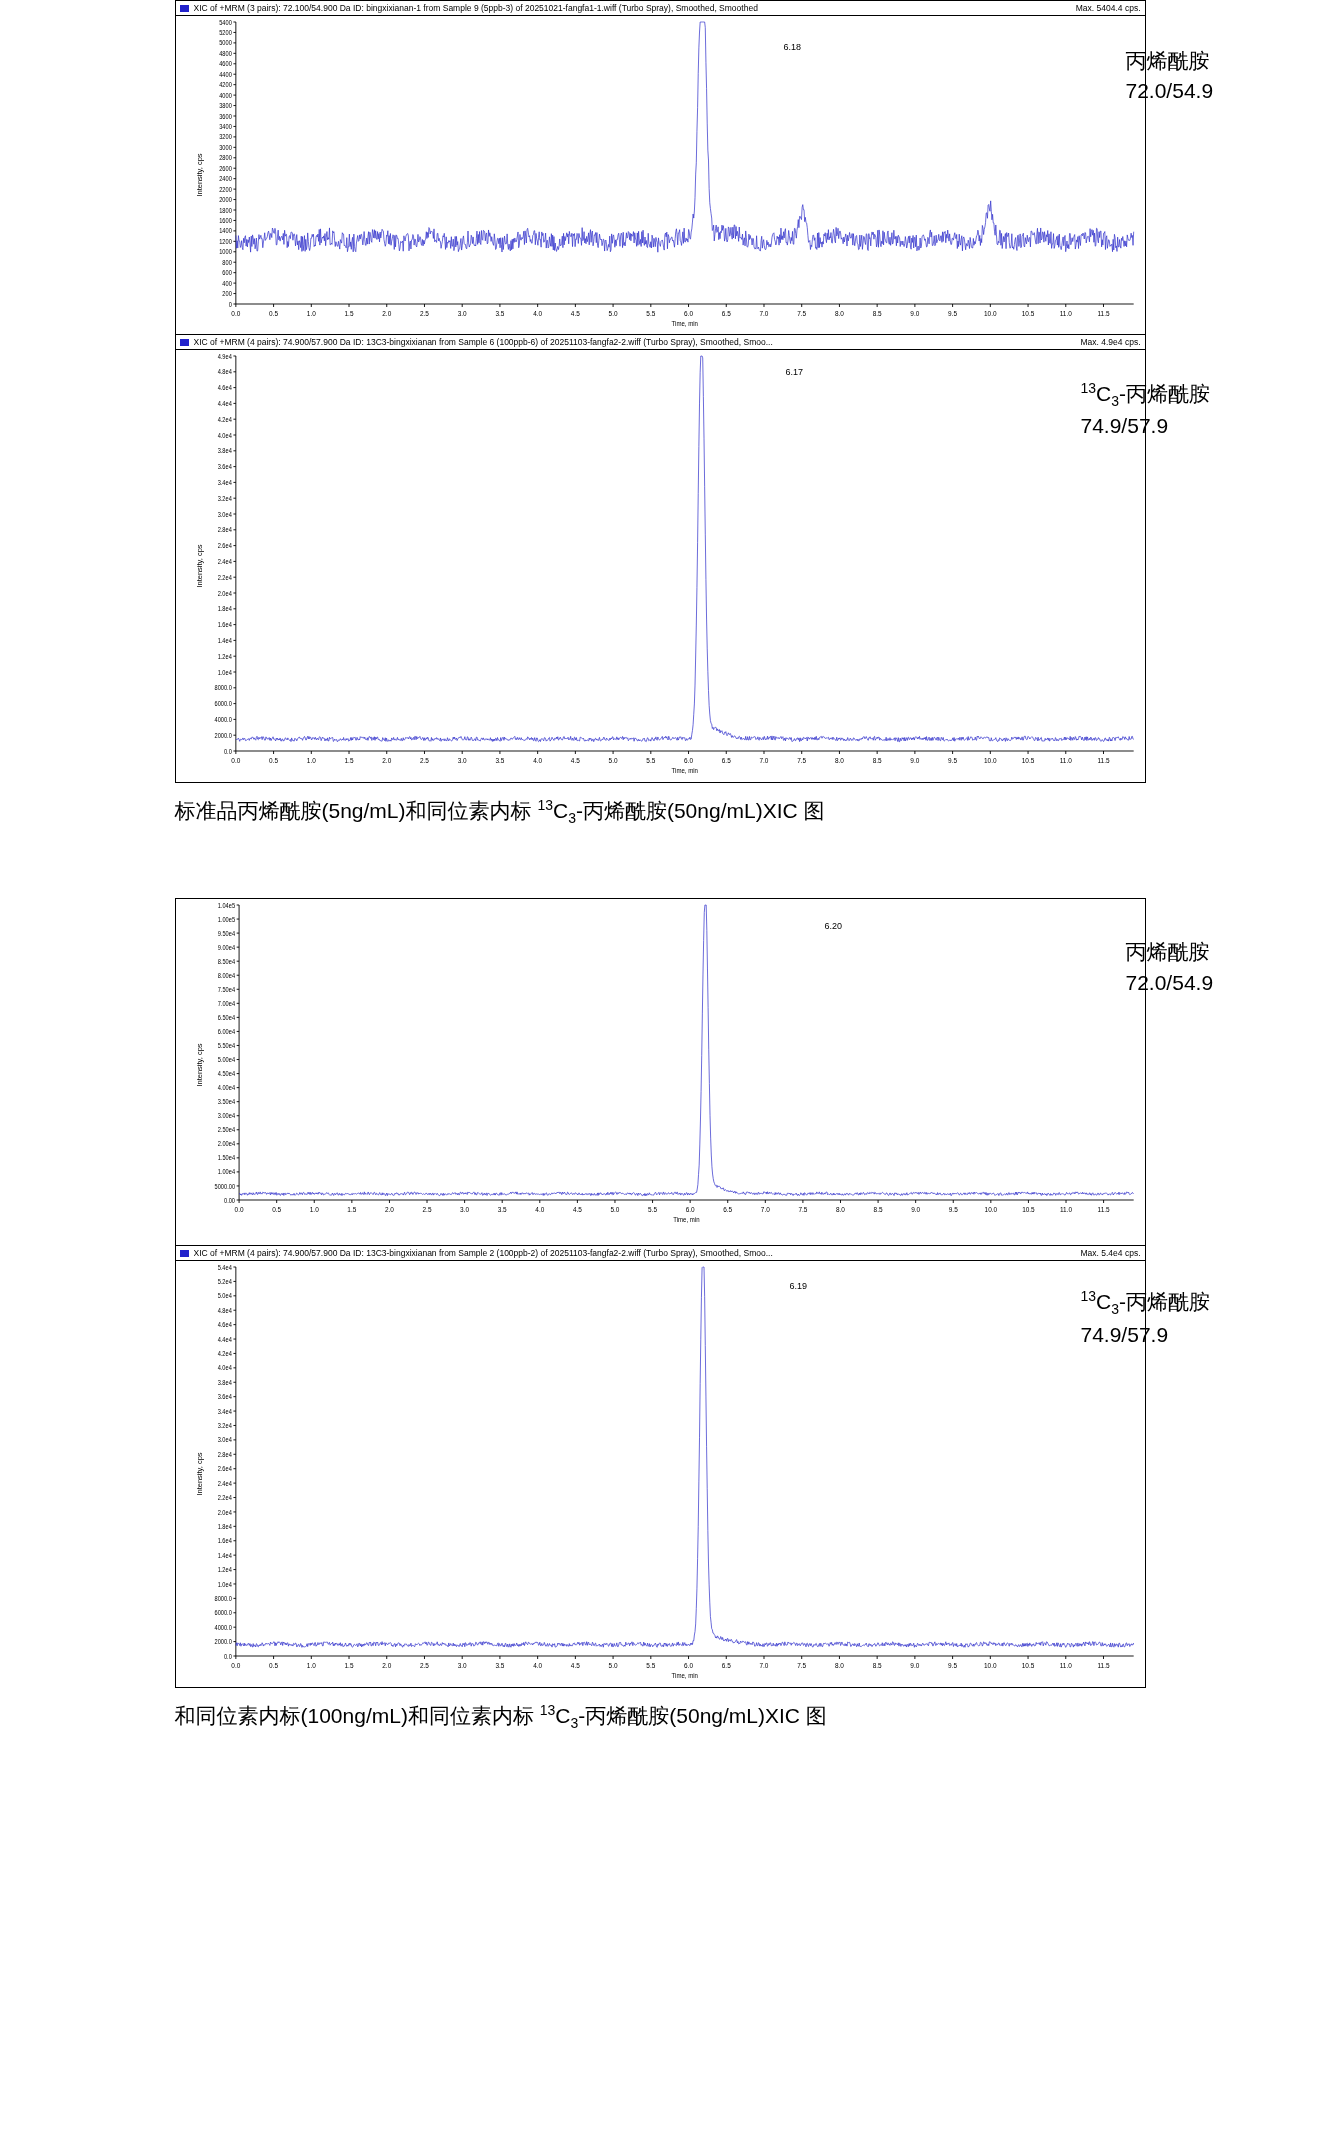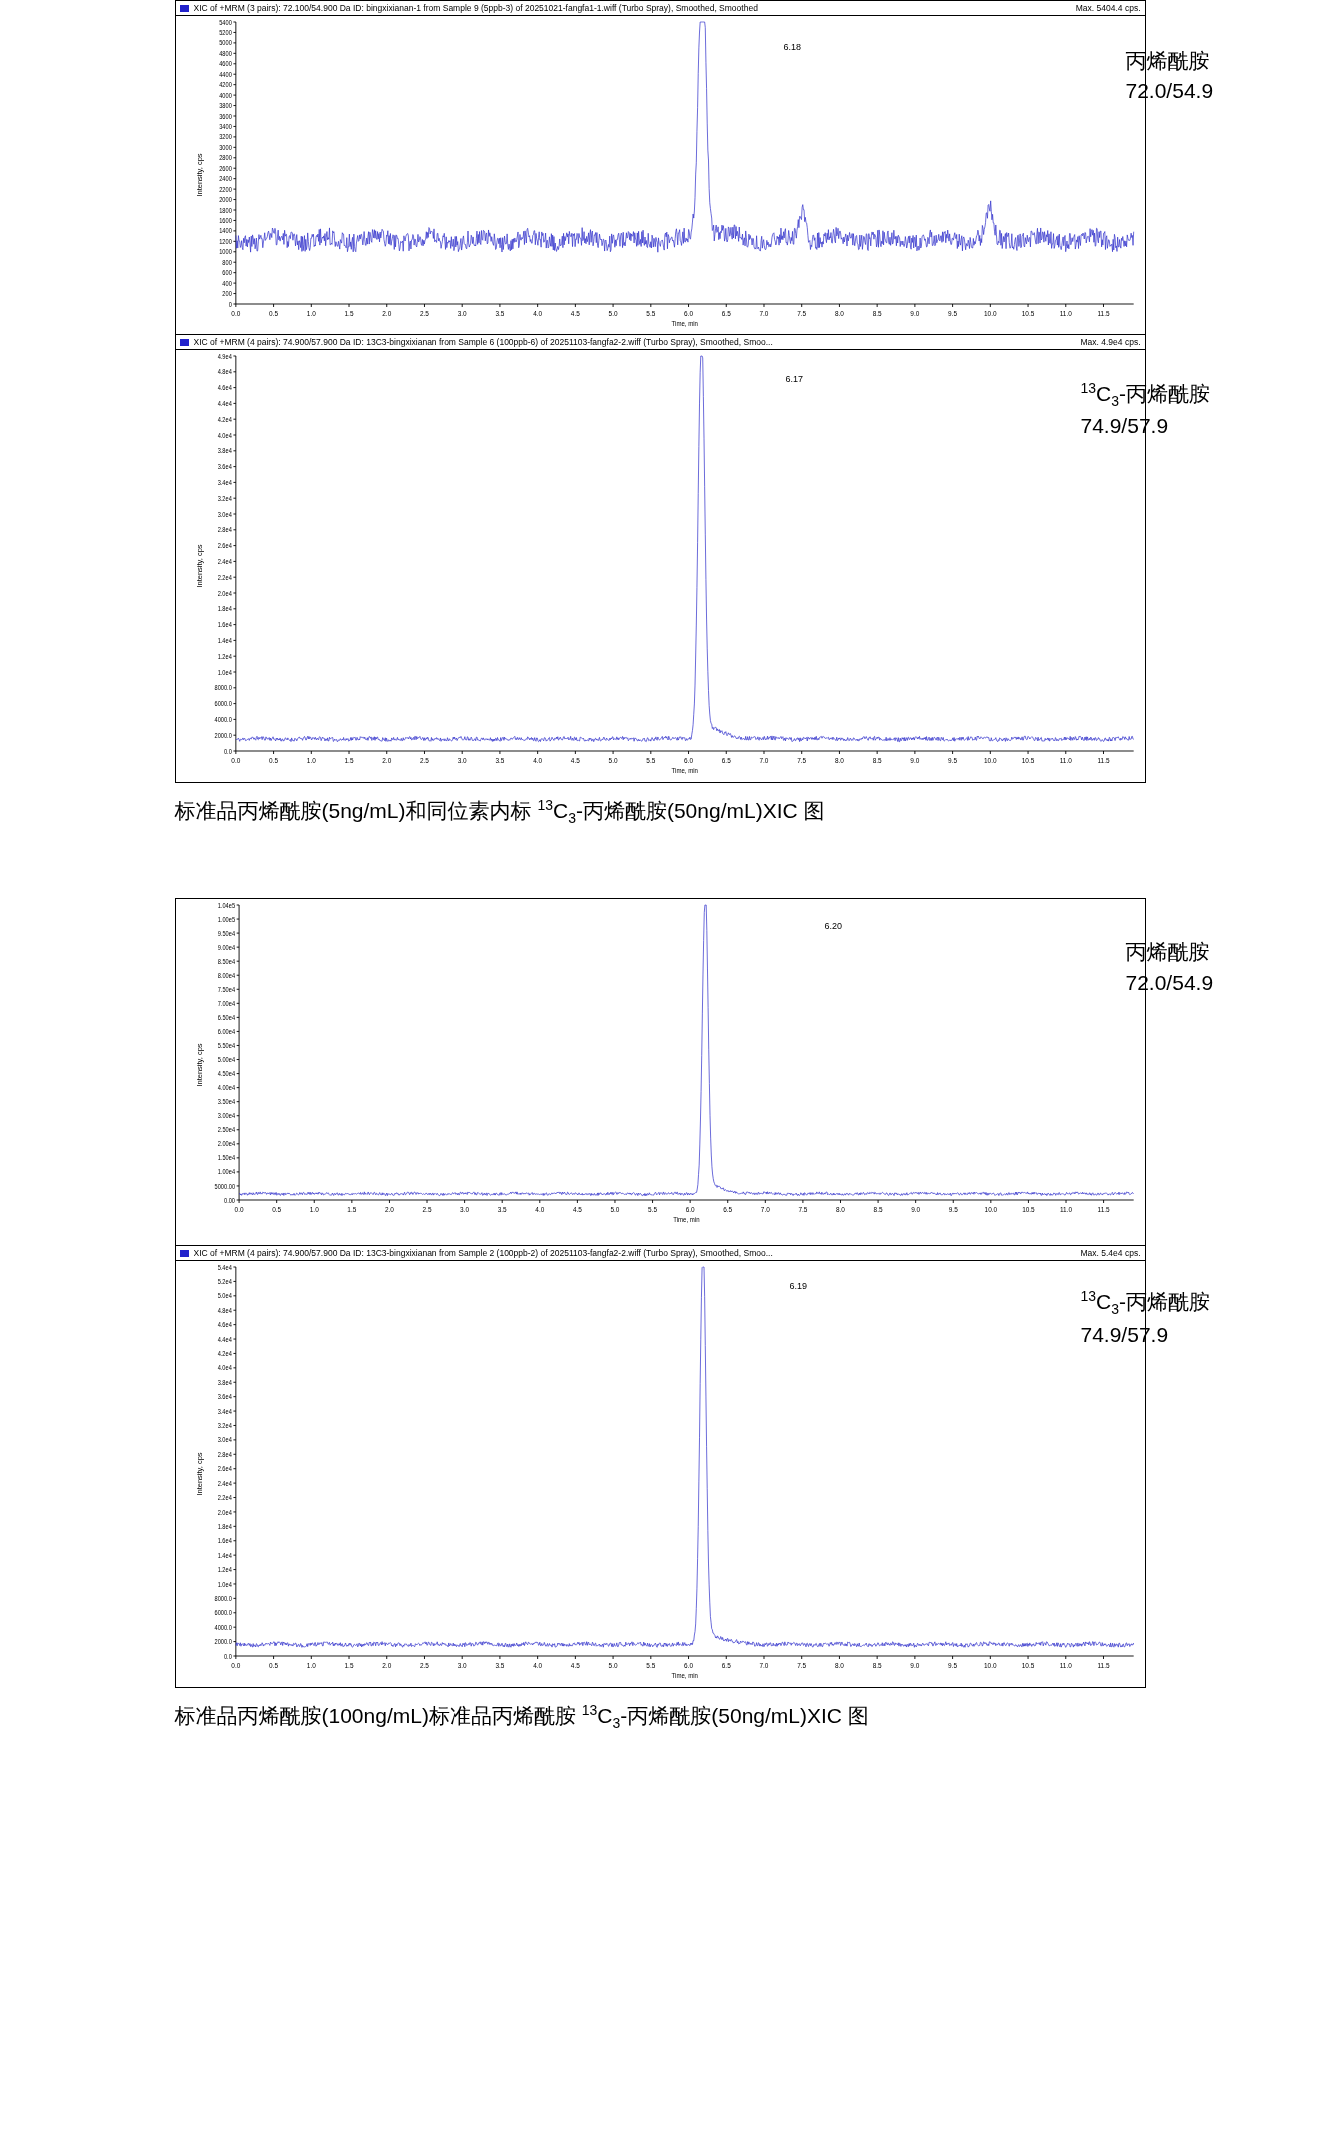--- a/index.html
+++ b/index.html
@@ -310,21 +310,21 @@
             <text x="69" y="55.99999999999998" font-size="7" text-anchor="end" font-family="&quot;Liberation Sans&quot;,sans-serif">4.4e4</text>
             <line x1="71" y1="37.599999999999966" x2="74" y2="37.599999999999966" stroke="#000" stroke-width="1"></line>
             <text x="69" y="40.19999999999997" font-size="7" text-anchor="end" font-family="&quot;Liberation Sans&quot;,sans-serif">4.6e4</text>
             <line x1="71" y1="21.80000000000001" x2="74" y2="21.80000000000001" stroke="#000" stroke-width="1"></line>
             <text x="69" y="24.400000000000013" font-size="7" text-anchor="end" font-family="&quot;Liberation Sans&quot;,sans-serif">4.8e4</text>
             <line x1="71" y1="6" x2="74" y2="6" stroke="#000" stroke-width="1"></line>
             <text x="69" y="8.6" font-size="7" text-anchor="end" font-family="&quot;Liberation Sans&quot;,sans-serif">4.9e4</text>
             <text x="629" y="423" font-size="7.5" text-anchor="middle" font-family="&quot;Liberation Sans&quot;,sans-serif">Time, min</text>
             <path d="M74.00 389.59 L74.79 389.51 L75.59 389.18 L76.38 389.24 L77.17 388.13 L77.96 389.42 L78.76 391.32 L79.55 389.40 L80.34 389.05 L81.14 389.67 L81.93 389.51 L82.72 387.94 L83.51 389.67 L84.31 388.57 L85.10 388.47 L85.89 390.60 L86.69 390.47 L87.48 390.01 L88.27 389.45 L89.06 389.47 L89.86 388.55 L90.65 390.40 L91.44 388.38 L92.24 388.40 L93.03 389.01 L93.82 387.17 L94.61 387.28 L95.41 387.39 L96.20 389.23 L96.99 387.91 L97.79 389.42 L98.58 390.20 L99.37 387.30 L100.16 386.27 L100.96 389.10 L101.75 389.71 L102.54 387.18 L103.34 388.83 L104.13 387.96 L104.92 387.85 L105.71 386.73 L106.51 389.67 L107.30 386.72 L108.09 386.86 L108.89 388.70 L109.68 390.23 L110.47 390.04 L111.26 386.86 L112.06 388.34 L112.85 388.26 L113.64 389.37 L114.44 388.44 L115.23 387.51 L116.02 390.27 L116.81 387.99 L117.61 390.56 L118.40 388.94 L119.19 388.20 L119.99 386.79 L120.78 389.18 L121.57 389.08 L122.36 389.61 L123.16 390.94 L123.95 388.13 L124.74 389.50 L125.54 388.13 L126.33 390.10 L127.12 389.09 L127.91 390.00 L128.71 387.97 L129.50 390.87 L130.29 391.08 L131.09 388.97 L131.88 389.03 L132.67 391.15 L133.46 390.15 L134.26 390.13 L135.05 387.80 L135.84 388.16 L136.64 389.10 L137.43 390.01 L138.22 387.88 L139.01 389.26 L139.81 389.89 L140.60 390.40 L141.39 389.51 L142.19 391.60 L142.98 387.92 L143.77 390.31 L144.56 389.83 L145.36 390.98 L146.15 391.12 L146.94 388.28 L147.74 389.07 L148.53 389.15 L149.32 390.82 L150.11 388.85 L150.91 388.53 L151.70 387.37 L152.49 386.99 L153.29 388.46 L154.08 388.37 L154.87 388.45 L155.66 388.75 L156.46 390.34 L157.25 387.95 L158.04 387.91 L158.84 386.41 L159.63 387.56 L160.42 389.93 L161.21 389.88 L162.01 387.71 L162.80 386.31 L163.59 388.92 L164.39 386.45 L165.18 388.73 L165.97 387.10 L166.76 387.54 L167.56 389.97 L168.35 389.07 L169.14 387.49 L169.94 388.21 L170.73 387.66 L171.52 389.36 L172.31 387.31 L173.11 389.03 L173.90 389.99 L174.69 388.08 L175.49 388.85 L176.28 389.72 L177.07 387.10 L177.86 386.65 L178.66 387.47 L179.45 390.65 L180.24 388.90 L181.04 387.21 L181.83 388.44 L182.62 387.95 L183.41 388.31 L184.21 391.00 L185.00 388.98 L185.79 389.06 L186.59 390.49 L187.38 387.85 L188.17 391.02 L188.96 390.98 L189.76 387.21 L190.55 388.87 L191.34 388.53 L192.14 388.02 L192.93 387.71 L193.72 387.48 L194.51 391.42 L195.31 390.95 L196.10 389.18 L196.89 390.05 L197.69 389.97 L198.48 389.50 L199.27 391.52 L200.06 391.48 L200.86 389.80 L201.65 390.59 L202.44 389.97 L203.24 388.66 L204.03 389.94 L204.82 390.24 L205.61 389.16 L206.41 390.03 L207.20 387.47 L207.99 390.27 L208.79 389.61 L209.58 390.40 L210.37 388.51 L211.16 390.00 L211.96 388.92 L212.75 388.52 L213.54 391.15 L214.34 390.56 L215.13 390.36 L215.92 387.55 L216.71 390.36 L217.51 387.45 L218.30 390.01 L219.09 388.11 L219.89 387.25 L220.68 387.56 L221.47 387.20 L222.26 390.14 L223.06 390.14 L223.85 387.35 L224.64 389.53 L225.44 389.93 L226.23 388.93 L227.02 389.94 L227.81 386.62 L228.61 387.62 L229.40 387.27 L230.19 387.85 L230.99 387.10 L231.78 387.31 L232.57 388.67 L233.36 387.08 L234.16 389.35 L234.95 389.46 L235.74 389.75 L236.54 387.74 L237.33 390.36 L238.12 388.06 L238.91 386.41 L239.71 386.87 L240.50 388.37 L241.29 386.92 L242.09 390.41 L242.88 388.48 L243.67 387.53 L244.46 389.74 L245.26 386.74 L246.05 390.33 L246.84 387.31 L247.64 389.05 L248.43 387.20 L249.22 386.99 L250.01 389.57 L250.81 389.32 L251.60 389.49 L252.39 390.95 L253.19 390.63 L253.98 391.06 L254.77 391.13 L255.56 387.62 L256.36 389.28 L257.15 389.22 L257.94 390.68 L258.74 387.76 L259.53 391.37 L260.32 388.21 L261.11 390.59 L261.91 391.47 L262.70 389.89 L263.49 390.14 L264.29 391.14 L265.08 390.16 L265.87 391.16 L266.66 387.93 L267.46 389.24 L268.25 389.71 L269.04 387.45 L269.84 390.11 L270.63 389.15 L271.42 389.22 L272.21 390.37 L273.01 389.29 L273.80 387.39 L274.59 390.04 L275.39 389.26 L276.18 389.49 L276.97 390.60 L277.76 390.08 L278.56 388.37 L279.35 390.87 L280.14 390.52 L280.94 387.74 L281.73 390.12 L282.52 389.84 L283.31 388.87 L284.11 387.35 L284.90 388.06 L285.69 388.00 L286.49 387.66 L287.28 388.87 L288.07 387.24 L288.86 386.52 L289.66 388.98 L290.45 387.35 L291.24 389.95 L292.04 389.74 L292.83 388.09 L293.62 387.41 L294.41 389.85 L295.21 386.41 L296.00 386.46 L296.79 389.73 L297.59 386.54 L298.38 388.72 L299.17 387.36 L299.96 387.99 L300.76 387.12 L301.55 386.39 L302.34 388.62 L303.14 389.58 L303.93 389.23 L304.72 387.62 L305.51 387.72 L306.31 390.51 L307.10 387.77 L307.89 390.32 L308.69 389.09 L309.48 387.77 L310.27 389.20 L311.06 387.08 L311.86 388.01 L312.65 390.66 L313.44 390.83 L314.24 390.58 L315.03 391.27 L315.82 387.44 L316.61 390.38 L317.41 388.76 L318.20 390.30 L318.99 390.21 L319.79 388.60 L320.58 388.47 L321.37 389.10 L322.16 387.60 L322.96 389.39 L323.75 388.33 L324.54 389.43 L325.34 390.09 L326.13 390.53 L326.92 387.96 L327.71 391.31 L328.51 389.43 L329.30 389.85 L330.09 388.86 L330.89 389.44 L331.68 390.83 L332.47 388.78 L333.26 390.38 L334.06 390.26 L334.85 391.06 L335.64 387.71 L336.44 389.70 L337.23 390.91 L338.02 388.88 L338.81 389.34 L339.61 390.32 L340.40 390.84 L341.19 390.80 L341.99 389.35 L342.78 387.10 L343.57 389.12 L344.36 387.02 L345.16 389.32 L345.95 389.26 L346.74 388.10 L347.54 390.58 L348.33 389.01 L349.12 388.20 L349.91 387.15 L350.71 387.47 L351.50 387.77 L352.29 386.36 L353.09 387.72 L353.88 389.63 L354.67 389.93 L355.46 389.74 L356.26 389.36 L357.05 386.71 L357.84 389.62 L358.64 389.73 L359.43 390.01 L360.22 386.79 L361.01 387.18 L361.81 390.25 L362.60 388.81 L363.39 390.34 L364.19 389.48 L364.98 387.10 L365.77 388.53 L366.56 390.53 L367.36 390.41 L368.15 390.52 L368.94 389.11 L369.74 388.65 L370.53 390.74 L371.32 387.22 L372.11 387.10 L372.91 389.95 L373.70 389.57 L374.49 390.62 L375.29 390.50 L376.08 391.07 L376.87 389.52 L377.66 388.14 L378.46 388.13 L379.25 389.76 L380.04 387.87 L380.84 389.54 L381.63 390.24 L382.42 388.98 L383.21 388.88 L384.01 388.86 L384.80 390.02 L385.59 388.75 L386.39 389.77 L387.18 390.03 L387.97 389.97 L388.76 387.69 L389.56 390.45 L390.35 389.07 L391.14 391.45 L391.94 389.05 L392.73 391.16 L393.52 389.02 L394.31 390.71 L395.11 388.23 L395.90 388.52 L396.69 390.71 L397.49 387.46 L398.28 389.72 L399.07 389.90 L399.86 390.47 L400.66 391.25 L401.45 387.55 L402.24 390.63 L403.04 388.98 L403.83 387.48 L404.62 387.32 L405.41 390.33 L406.21 387.10 L407.00 389.17 L407.79 388.46 L408.59 389.26 L409.38 389.21 L410.17 390.23 L410.96 390.46 L411.76 389.44 L412.55 390.24 L413.34 389.21 L414.14 387.86 L414.93 388.43 L415.72 389.32 L416.51 388.14 L417.31 387.69 L418.10 387.11 L418.89 386.38 L419.69 389.47 L420.48 388.44 L421.27 389.78 L422.06 387.34 L422.86 388.97 L423.65 389.64 L424.44 387.64 L425.24 389.26 L426.03 389.70 L426.82 387.65 L427.61 389.62 L428.41 389.48 L429.20 389.55 L429.99 390.52 L430.79 390.24 L431.58 390.43 L432.37 389.37 L433.16 388.61 L433.96 389.47 L434.75 386.82 L435.54 387.93 L436.34 388.01 L437.13 389.86 L437.92 388.32 L438.71 389.42 L439.51 387.49 L440.30 389.65 L441.09 388.13 L441.89 390.66 L442.68 390.43 L443.47 387.58 L444.26 390.32 L445.06 391.28 L445.85 387.98 L446.64 387.99 L447.44 390.59 L448.23 391.68 L449.02 391.08 L449.81 389.67 L450.61 391.56 L451.40 388.90 L452.19 388.78 L452.99 388.92 L453.78 389.52 L454.57 390.83 L455.36 387.79 L456.16 387.63 L456.95 388.92 L457.74 391.14 L458.54 390.22 L459.33 390.25 L460.12 389.39 L460.91 388.09 L461.71 387.44 L462.50 391.14 L463.29 390.17 L464.09 389.63 L464.88 387.25 L465.67 388.66 L466.46 389.14 L467.26 390.43 L468.05 388.30 L468.84 388.55 L469.64 389.17 L470.43 387.04 L471.22 388.82 L472.01 386.72 L472.81 390.05 L473.60 389.60 L474.39 388.03 L475.19 387.18 L475.98 389.13 L476.77 389.28 L477.56 390.17 L478.36 388.94 L479.15 386.84 L479.94 386.57 L480.74 389.09 L481.53 388.45 L482.32 388.45 L483.11 388.60 L483.91 388.56 L484.70 387.23 L485.49 389.83 L486.29 388.93 L487.08 389.35 L487.87 386.35 L488.66 389.69 L489.46 390.35 L490.25 388.01 L491.04 389.50 L491.84 390.49 L492.63 387.09 L493.42 387.69 L494.21 390.00 L495.01 387.55 L495.80 390.73 L496.59 390.51 L497.39 390.10 L498.18 390.75 L498.97 390.94 L499.76 387.12 L500.56 387.46 L501.35 387.90 L502.14 388.50 L502.94 388.75 L503.73 388.08 L504.52 390.27 L505.31 391.21 L506.11 389.84 L506.90 391.02 L507.69 390.39 L508.49 389.87 L509.28 390.43 L510.07 391.11 L510.86 388.04 L511.66 389.69 L512.45 388.03 L513.24 388.71 L514.04 391.14 L514.83 389.57 L515.62 388.95 L516.41 391.66 L517.21 390.07 L518.00 388.76 L518.79 388.23 L519.59 390.08 L520.38 388.98 L521.17 389.75 L521.96 390.68 L522.76 389.14 L523.55 387.40 L524.34 390.59 L525.14 391.08 L525.93 389.98 L526.72 389.25 L527.51 389.96 L528.31 388.01 L529.10 387.06 L529.89 389.32 L530.69 389.47 L531.48 390.44 L532.27 387.99 L533.06 389.01 L533.86 389.73 L534.65 390.22 L535.44 390.59 L536.24 388.26 L537.03 389.75 L537.82 388.01 L538.61 388.94 L539.41 386.87 L540.20 386.88 L540.99 389.92 L541.79 388.86 L542.58 388.64 L543.37 389.15 L544.16 389.65 L544.96 386.87 L545.75 389.38 L546.54 387.89 L547.34 389.90 L548.13 388.12 L548.92 387.75 L549.71 387.24 L550.51 388.28 L551.30 388.33 L552.09 386.44 L552.89 389.82 L553.68 387.38 L554.47 388.73 L555.26 387.38 L556.06 388.04 L556.85 387.49 L557.64 388.54 L558.44 387.82 L559.23 390.72 L560.02 389.58 L560.81 389.10 L561.61 388.16 L562.40 389.40 L563.19 388.29 L563.99 388.70 L564.78 388.43 L565.57 387.78 L566.36 391.26 L567.16 388.23 L567.95 388.13 L568.74 389.12 L569.54 389.05 L570.33 390.75 L571.12 390.91 L571.91 389.34 L572.71 390.94 L573.50 389.81 L574.29 389.97 L575.09 390.85 L575.88 391.32 L576.67 390.37 L577.46 388.50 L578.26 388.98 L579.05 388.24 L579.84 391.23 L580.64 391.04 L581.43 391.56 L582.22 389.24 L583.01 387.66 L583.81 388.74 L584.60 390.82 L585.39 390.21 L586.19 389.53 L586.98 391.11 L587.77 389.41 L588.56 387.54 L589.36 389.24 L590.15 389.46 L590.94 390.87 L591.74 388.43 L592.53 389.12 L593.32 386.87 L594.11 389.52 L594.91 390.23 L595.70 386.98 L596.49 388.55 L597.29 389.79 L598.08 389.86 L598.87 389.34 L599.66 388.29 L600.46 387.32 L601.25 386.41 L602.04 389.64 L602.84 387.99 L603.63 387.32 L604.42 387.89 L605.21 386.33 L606.01 388.14 L606.80 386.73 L607.59 388.82 L608.39 390.00 L609.18 386.22 L609.97 387.62 L610.76 389.81 L611.56 389.89 L612.35 389.71 L613.14 388.99 L613.94 387.47 L614.73 387.51 L615.52 388.78 L616.31 388.07 L617.11 387.79 L617.90 387.63 L618.69 388.87 L619.49 390.25 L620.28 387.29 L621.07 390.05 L621.86 388.42 L622.66 386.89 L623.45 387.25 L624.24 386.74 L625.04 389.13 L625.83 389.60 L626.62 387.18 L627.41 388.04 L628.21 388.09 L629.00 387.60 L629.79 390.57 L630.59 390.25 L631.38 388.60 L632.17 390.28 L632.96 389.50 L633.76 388.57 L634.55 388.97 L635.34 387.16 L636.14 389.48 L636.93 389.11 L637.72 384.20 L638.51 380.51 L639.31 374.72 L640.10 364.28 L640.89 353.96 L641.69 335.11 L642.48 306.01 L643.27 275.02 L644.06 237.46 L644.86 192.74 L645.65 143.42 L646.44 96.56 L647.24 53.09 L648.03 22.22 L648.82 6.00 L649.61 6.00 L650.41 6.00 L651.20 7.87 L651.99 46.35 L652.79 88.19 L653.58 136.75 L654.37 184.15 L655.16 229.70 L655.96 269.03 L656.75 298.14 L657.54 321.30 L658.34 340.49 L659.13 355.31 L659.92 364.07 L660.71 370.44 L661.51 373.22 L662.30 374.03 L663.09 378.47 L663.89 377.26 L664.68 379.62 L665.47 378.19 L666.26 377.38 L667.06 377.36 L667.85 377.62 L668.64 380.79 L669.44 378.88 L670.23 380.54 L671.02 380.98 L671.81 379.52 L672.61 383.03 L673.40 380.66 L674.19 381.51 L674.99 380.73 L675.78 383.30 L676.57 384.04 L677.36 384.72 L678.16 382.34 L678.95 382.90 L679.74 381.58 L680.54 384.54 L681.33 385.70 L682.12 384.43 L682.91 382.81 L683.71 384.43 L684.50 384.37 L685.29 383.50 L686.09 385.07 L686.88 387.41 L687.67 385.57 L688.46 387.24 L689.26 387.24 L690.05 386.20 L690.84 385.80 L691.64 386.74 L692.43 388.10 L693.22 388.92 L694.01 387.77 L694.81 388.67 L695.60 386.82 L696.39 386.23 L697.19 387.14 L697.98 389.37 L698.77 387.09 L699.56 389.66 L700.36 389.02 L701.15 389.03 L701.94 388.27 L702.74 389.56 L703.53 389.98 L704.32 386.38 L705.11 389.72 L705.91 389.99 L706.70 386.70 L707.49 389.95 L708.29 390.11 L709.08 386.41 L709.87 389.72 L710.66 389.63 L711.46 387.06 L712.25 387.65 L713.04 387.79 L713.84 387.21 L714.63 387.38 L715.42 386.44 L716.21 387.14 L717.01 389.55 L717.80 388.75 L718.59 389.00 L719.39 386.83 L720.18 389.49 L720.97 390.25 L721.76 387.31 L722.56 388.28 L723.35 389.16 L724.14 390.02 L724.94 388.14 L725.73 387.39 L726.52 389.71 L727.31 386.35 L728.11 388.23 L728.90 389.77 L729.69 388.73 L730.49 389.35 L731.28 386.13 L732.07 389.37 L732.86 387.50 L733.66 388.09 L734.45 386.57 L735.24 386.42 L736.04 389.72 L736.83 385.91 L737.62 389.98 L738.41 388.30 L739.21 386.04 L740.00 389.14 L740.79 390.14 L741.59 386.63 L742.38 388.10 L743.17 388.07 L743.96 387.92 L744.76 387.54 L745.55 388.97 L746.34 388.23 L747.14 387.17 L747.93 386.45 L748.72 388.65 L749.51 387.37 L750.31 386.68 L751.10 390.30 L751.89 389.99 L752.69 388.03 L753.48 390.91 L754.27 387.63 L755.06 388.65 L755.86 388.36 L756.65 388.80 L757.44 389.52 L758.24 387.85 L759.03 387.53 L759.82 389.44 L760.61 387.54 L761.41 391.45 L762.20 391.31 L762.99 390.93 L763.79 390.00 L764.58 388.59 L765.37 390.55 L766.16 390.67 L766.96 388.84 L767.75 388.86 L768.54 387.70 L769.34 389.81 L770.13 388.11 L770.92 391.54 L771.71 387.78 L772.51 390.87 L773.30 390.58 L774.09 388.49 L774.89 389.92 L775.68 387.31 L776.47 387.77 L777.26 388.08 L778.06 388.96 L778.85 387.74 L779.64 387.63 L780.44 390.97 L781.23 386.97 L782.02 387.53 L782.81 389.23 L783.61 387.95 L784.40 387.90 L785.19 387.34 L785.99 389.45 L786.78 387.61 L787.57 389.30 L788.36 387.94 L789.16 389.63 L789.95 387.07 L790.74 389.50 L791.54 386.30 L792.33 390.01 L793.12 389.89 L793.91 388.24 L794.71 389.75 L795.50 387.50 L796.29 386.98 L797.09 386.89 L797.88 386.42 L798.67 388.24 L799.46 386.66 L800.26 386.43 L801.05 387.32 L801.84 387.32 L802.64 388.49 L803.43 388.28 L804.22 387.89 L805.01 388.38 L805.81 387.60 L806.60 387.31 L807.39 389.71 L808.19 389.38 L808.98 387.90 L809.77 388.93 L810.56 388.89 L811.36 387.28 L812.15 389.70 L812.94 387.47 L813.74 388.48 L814.53 389.14 L815.32 390.21 L816.11 390.54 L816.91 387.24 L817.70 390.67 L818.49 390.00 L819.29 388.03 L820.08 388.91 L820.87 387.80 L821.66 390.28 L822.46 389.32 L823.25 387.86 L824.04 389.10 L824.84 388.67 L825.63 390.67 L826.42 389.00 L827.21 390.18 L828.01 391.00 L828.80 389.77 L829.59 390.36 L830.39 387.55 L831.18 389.48 L831.97 390.70 L832.76 390.26 L833.56 388.08 L834.35 388.85 L835.14 390.43 L835.94 389.58 L836.73 390.32 L837.52 387.92 L838.31 388.05 L839.11 389.48 L839.90 390.06 L840.69 389.93 L841.49 389.29 L842.28 390.75 L843.07 389.02 L843.86 390.83 L844.66 390.69 L845.45 388.77 L846.24 389.10 L847.04 389.72 L847.83 388.18 L848.62 389.06 L849.41 387.06 L850.21 386.79 L851.00 386.79 L851.79 388.83 L852.59 387.63 L853.38 386.57 L854.17 388.45 L854.96 388.98 L855.76 390.33 L856.55 387.74 L857.34 388.08 L858.14 386.74 L858.93 388.77 L859.72 388.88 L860.51 388.18 L861.31 388.33 L862.10 390.21 L862.89 386.94 L863.69 386.35 L864.48 390.24 L865.27 388.97 L866.06 388.55 L866.86 386.99 L867.65 388.52 L868.44 387.15 L869.24 387.04 L870.03 390.16 L870.82 388.49 L871.61 388.76 L872.41 389.79 L873.20 390.22 L873.99 390.17 L874.79 389.97 L875.58 390.58 L876.37 389.30 L877.16 390.38 L877.96 387.24 L878.75 390.98 L879.54 389.96 L880.34 388.41 L881.13 390.18 L881.92 390.25 L882.71 387.67 L883.51 390.25 L884.30 389.11 L885.09 389.22 L885.89 390.07 L886.68 389.35 L887.47 389.03 L888.26 387.82 L889.06 390.68 L889.85 387.71 L890.64 388.00 L891.44 389.33 L892.23 391.49 L893.02 387.61 L893.81 391.69 L894.61 391.68 L895.40 388.11 L896.19 390.81 L896.99 390.38 L897.78 387.64 L898.57 389.07 L899.36 387.83 L900.16 390.84 L900.95 387.40 L901.74 390.86 L902.54 388.87 L903.33 387.65 L904.12 390.39 L904.91 387.66 L905.71 387.21 L906.50 389.68 L907.29 389.08 L908.09 387.67 L908.88 388.01 L909.67 390.01 L910.46 387.92 L911.26 389.20 L912.05 387.35 L912.84 390.06 L913.64 387.49 L914.43 386.97 L915.22 386.79 L916.01 387.74 L916.81 389.04 L917.60 387.13 L918.39 388.54 L919.19 386.36 L919.98 389.37 L920.77 388.52 L921.56 388.56 L922.36 389.77 L923.15 388.22 L923.94 389.47 L924.74 387.82 L925.53 389.02 L926.32 387.19 L927.11 390.21 L927.91 386.60 L928.70 390.32 L929.49 390.26 L930.29 388.67 L931.08 387.07 L931.87 390.43 L932.66 390.28 L933.46 387.93 L934.25 390.45 L935.04 387.32 L935.84 390.33 L936.63 388.75 L937.42 387.15 L938.21 387.66 L939.01 388.72 L939.80 390.14 L940.59 387.79 L941.39 387.11 L942.18 390.55 L942.97 387.22 L943.76 388.58 L944.56 390.59 L945.35 390.66 L946.14 387.32 L946.94 388.50 L947.73 389.69 L948.52 387.43 L949.31 390.74 L950.11 390.84 L950.90 390.30 L951.69 389.56 L952.49 389.70 L953.28 389.01 L954.07 390.29 L954.86 390.82 L955.66 390.48 L956.45 390.23 L957.24 390.01 L958.04 390.92 L958.83 390.01 L959.62 389.86 L960.41 387.85 L961.21 390.53 L962.00 387.47 L962.79 391.21 L963.59 389.03 L964.38 389.54 L965.17 388.63 L965.96 388.90 L966.76 389.10 L967.55 388.09 L968.34 390.16 L969.14 387.16 L969.93 388.58 L970.72 390.34 L971.51 387.26 L972.31 389.19 L973.10 387.05 L973.89 389.26 L974.69 390.42 L975.48 389.71 L976.27 389.08 L977.06 388.46 L977.86 387.61 L978.65 390.34 L979.44 386.54 L980.24 390.10 L981.03 389.40 L981.82 388.09 L982.61 386.76 L983.41 387.27 L984.20 387.48 L984.99 390.27 L985.79 389.54 L986.58 389.92 L987.37 389.56 L988.16 387.09 L988.96 389.92 L989.75 390.27 L990.54 386.15 L991.34 387.08 L992.13 386.24 L992.92 388.13 L993.71 389.01 L994.51 388.11 L995.30 386.75 L996.09 387.42 L996.89 388.39 L997.68 389.06 L998.47 387.77 L999.26 387.07 L1000.06 387.59 L1000.85 388.13 L1001.64 387.06 L1002.44 387.03 L1003.23 386.98 L1004.02 388.10 L1004.81 387.48 L1005.61 390.71 L1006.40 390.46 L1007.19 390.92 L1007.99 387.75 L1008.78 390.68 L1009.57 390.76 L1010.36 390.03 L1011.16 389.58 L1011.95 389.48 L1012.74 389.10 L1013.54 387.63 L1014.33 390.34 L1015.12 390.81 L1015.91 391.69 L1016.71 389.68 L1017.50 390.66 L1018.29 387.89 L1019.09 388.33 L1019.88 389.24 L1020.67 389.10 L1021.46 391.02 L1022.26 389.50 L1023.05 389.91 L1023.84 388.02 L1024.64 388.99 L1025.43 391.40 L1026.22 387.79 L1027.01 389.61 L1027.81 390.78 L1028.60 388.60 L1029.39 389.77 L1030.19 390.16 L1030.98 390.55 L1031.77 390.57 L1032.56 389.68 L1033.36 387.11 L1034.15 389.08 L1034.94 388.80 L1035.74 388.23 L1036.53 386.91 L1037.32 387.63 L1038.11 386.94 L1038.91 389.47 L1039.70 387.43 L1040.49 389.05 L1041.29 386.92 L1042.08 389.17 L1042.87 387.64 L1043.66 388.07 L1044.46 390.04 L1045.25 389.20 L1046.04 386.83 L1046.84 390.13 L1047.63 390.07 L1048.42 386.60 L1049.21 386.33 L1050.01 386.24 L1050.80 388.90 L1051.59 389.63 L1052.39 389.38 L1053.18 386.54 L1053.97 386.75 L1054.76 387.31 L1055.56 389.03 L1056.35 387.97 L1057.14 387.53 L1057.94 386.75 L1058.73 386.88 L1059.52 387.85 L1060.31 389.33 L1061.11 390.56 L1061.90 390.40 L1062.69 387.43 L1063.49 388.19 L1064.28 388.22 L1065.07 390.69 L1065.86 387.17 L1066.66 390.55 L1067.45 389.59 L1068.24 389.54 L1069.04 387.92 L1069.83 387.42 L1070.62 391.14 L1071.41 390.90 L1072.21 391.09 L1073.00 390.84 L1073.79 390.98 L1074.59 388.35 L1075.38 390.00 L1076.17 389.41 L1076.96 389.41 L1077.76 387.92 L1078.55 390.29 L1079.34 388.10 L1080.14 391.15 L1080.93 389.42 L1081.72 388.65 L1082.51 389.32 L1083.31 388.04 L1084.10 388.85 L1084.89 390.44 L1085.69 390.19 L1086.48 390.91 L1087.27 387.59 L1088.06 388.76 L1088.86 390.74 L1089.65 389.43 L1090.44 390.78 L1091.24 390.54 L1092.03 388.57 L1092.82 389.20 L1093.61 388.66 L1094.41 388.18 L1095.20 390.57 L1095.99 389.70 L1096.79 389.01 L1097.58 389.51 L1098.37 387.11 L1099.16 390.04 L1099.96 387.26 L1100.75 389.65 L1101.54 387.66 L1102.34 388.24 L1103.13 388.30 L1103.92 388.82 L1104.71 389.98 L1105.51 386.38 L1106.30 390.46 L1107.09 387.72 L1107.89 387.73 L1108.68 390.23 L1109.47 387.28 L1110.26 388.36 L1111.06 389.55 L1111.85 386.57 L1112.64 387.89 L1113.44 390.19 L1114.23 388.94 L1115.02 390.02 L1115.81 388.58 L1116.61 386.12 L1117.40 386.81 L1118.19 386.47 L1118.99 387.50 L1119.78 389.90 L1120.57 387.17 L1121.36 389.11 L1122.16 390.48 L1122.95 390.36 L1123.74 387.00 L1124.54 389.63 L1125.33 386.73 L1126.12 390.57 L1126.91 386.92 L1127.71 389.71 L1128.50 390.06 L1129.29 388.36 L1130.09 389.92 L1130.88 387.05 L1131.67 387.87 L1132.46 390.53 L1133.26 389.14 L1134.05 389.54 L1134.84 388.07 L1135.64 390.30 L1136.43 387.52 L1137.22 387.97 L1138.01 390.53 L1138.81 389.91 L1139.60 389.44 L1140.39 387.54 L1141.19 389.13 L1141.98 388.78 L1142.77 390.86 L1143.56 391.46 L1144.36 390.98 L1145.15 389.55 L1145.94 390.40 L1146.74 391.52 L1147.53 390.79 L1148.32 388.30 L1149.11 388.00 L1149.91 390.21 L1150.70 389.62 L1151.49 390.84 L1152.29 389.27 L1153.08 391.13 L1153.87 387.32 L1154.66 387.88 L1155.46 391.02 L1156.25 389.52 L1157.04 390.97 L1157.84 387.98 L1158.63 387.22 L1159.42 387.97 L1160.21 388.10 L1161.01 390.55 L1161.80 387.46 L1162.59 387.59 L1163.39 388.09 L1164.18 387.21 L1164.97 386.81 L1165.76 388.47 L1166.56 388.99 L1167.35 390.31 L1168.14 388.06 L1168.94 389.47 L1169.73 389.46 L1170.52 386.54 L1171.31 387.16 L1172.11 387.22 L1172.90 389.48 L1173.69 386.82 L1174.49 388.43 L1175.28 388.50 L1176.07 389.81 L1176.86 389.78 L1177.66 390.19 L1178.45 386.47 L1179.24 389.45 L1180.04 389.19 L1180.83 389.14 L1181.62 386.44 L1182.41 386.37 L1183.21 389.04 L1184.00 389.35 " fill="none" stroke="#3333cc" stroke-width="0.8"></path>
           </svg>
-        <div class="peak-label" style="left:610px;top:24px;">6.17</div>
+        <div class="peak-label" style="left:610px;top:17px;">6.17</div>
         <div class="annot" style="left:905px;top:28px;">
           <div>
             <span class="sup">13</span><span>C</span><span class="sub">3</span><span>-丙烯酰胺</span>
           </div>
           <div style="text-align:left;">74.9/57.9</div>
         </div>
       </div>
     </div>
 
     <div class="caption">
@@ -567,17 +567,17 @@
         <div class="annot" style="left:905px;top:25px;">
           <div>
             <span class="sup">13</span><span>C</span><span class="sub">3</span><span>-丙烯酰胺</span>
           </div>
           <div>74.9/57.9</div>
         </div>
       </div>
     </div>
 
     <div class="caption">
-      <span>标准品丙烯酰胺(100ng/mL)标准品丙烯酰胺 </span><span class="sup">13</span><span>C</span><span class="sub">3</span><span>-丙烯酰胺(50ng/mL)XIC 图</span>
+      <span>和同位素内标(100ng/mL)和同位素内标 </span><span class="sup">13</span><span>C</span><span class="sub">3</span><span>-丙烯酰胺(50ng/mL)XIC 图</span>
     </div>
   </div>
 
 </div>
 
 </body></html>

